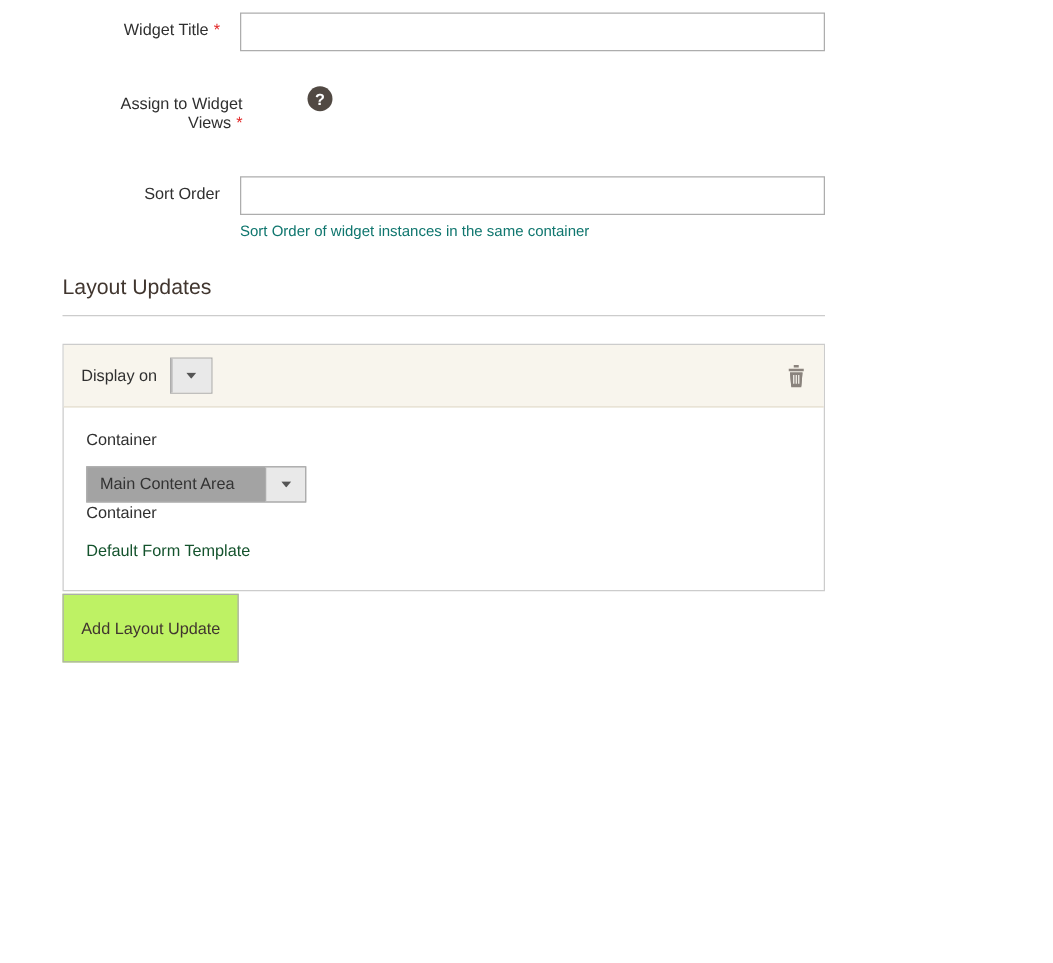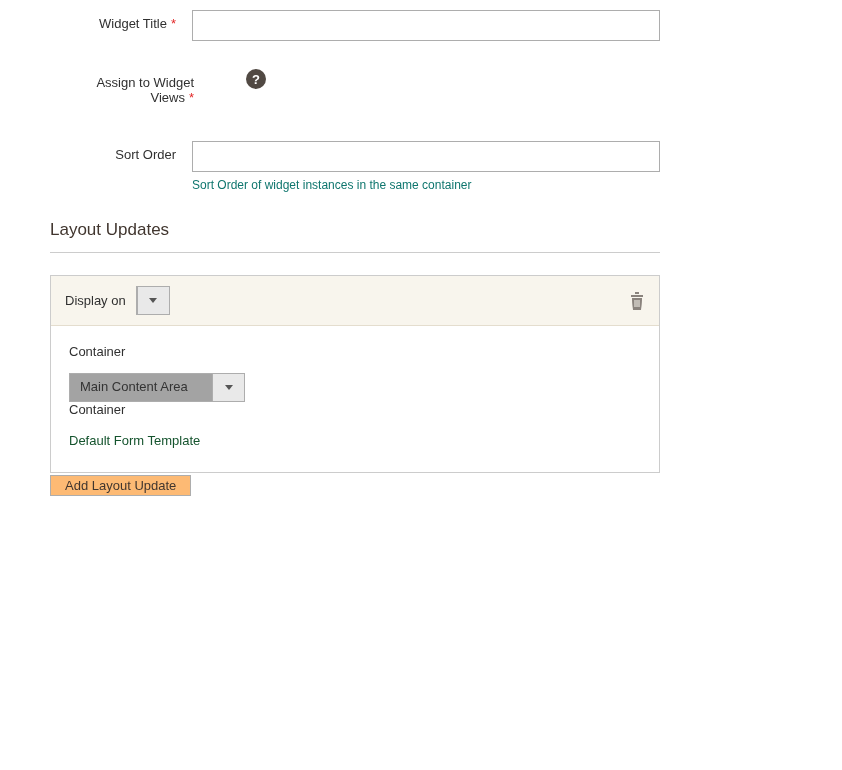--- a/index.html
+++ b/index.html
@@ -178,22 +178,22 @@
       width: 142px;
       font-size: 13px;
     }
     .template-text {
       font-size: 13px;
       color: #14532d;
       padding-top: 2px;
     }
     .add-layout-button {
       border: 1px solid #adadad;
-      background: #fdba74;
-      padding: 2px 14px;
+      background: #bef264;
+      padding: 19px 14px;
       font-size: 13px;
       color: #41362f;
       cursor: pointer;
     }
   </style>
 </head>
 <body>
 
 <div class="form-container">
 

